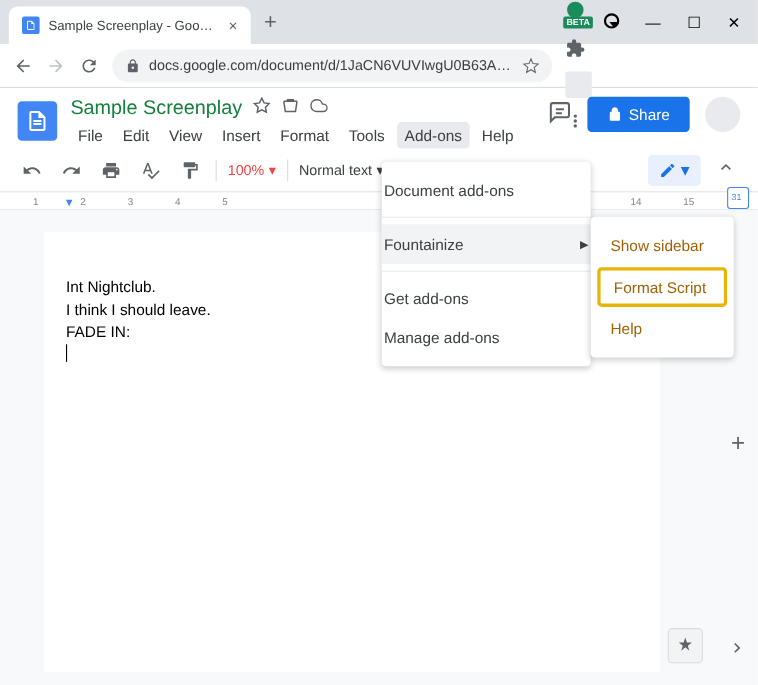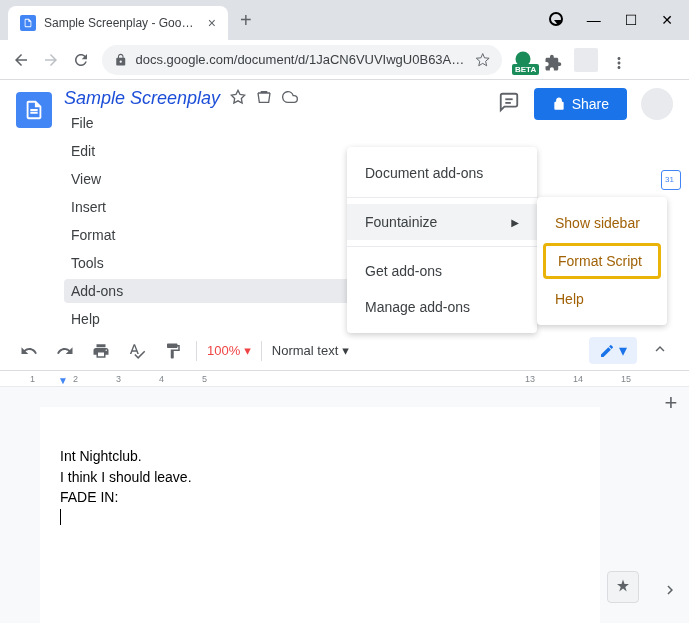--- a/index.html
+++ b/index.html
@@ -13,31 +13,31 @@
     .tab-close { color: #5f6368; font-size: 14px; cursor: pointer; }
     .new-tab { color: #5f6368; font-size: 20px; margin-left: 12px; cursor: pointer; }
     .window-controls { margin-left: auto; display: flex; gap: 24px; padding-right: 8px; }
     .win-ctrl { color: #000; cursor: pointer; font-size: 14px; }
     
     .addr-bar { background: #fff; height: 40px; display: flex; align-items: center; padding: 0 12px; gap: 12px; border-bottom: 1px solid #dadce0; }
     .nav-btn { color: #5f6368; cursor: pointer; display: flex; }
     .nav-btn.disabled { color: #bdc1c6; }
     .url-box { flex: 1; background: #f1f3f4; border-radius: 16px; height: 30px; display: flex; align-items: center; padding: 0 12px; gap: 8px; max-width: 400px; }
     .url-text { font-size: 13px; color: #3c4043; white-space: nowrap; overflow: hidden; text-overflow: ellipsis; }
-    .ext-icons { display: flex; gap: 12px; align-items: flex-end; }
+    .ext-icons { display: flex; gap: 12px; align-items: flex-start; flex-direction: column; }
     .beta-badge { background: #1a8c5a; color: #fff; font-size: 8px; padding: 1px 3px; border-radius: 2px; font-weight: bold; }
     
     .docs-header { display: flex; align-items: flex-start; padding: 8px 16px 0; gap: 12px; }
     .docs-logo { width: 36px; height: 36px; background: #4285f4; border-radius: 4px; display: flex; align-items: center; justify-content: center; margin-top: 4px; }
     .docs-logo svg { width: 22px; height: 22px; fill: #fff; }
     .doc-title-area { flex: 1; }
     .doc-title-row { display: flex; align-items: center; gap: 10px; }
-    .doc-title { font-size: 18px; color: #1d4ed8; font-style: italic; }
+    .doc-title { font-size: 18px; color: #15803d; }
     .title-icon { color: #5f6368; cursor: pointer; }
-    .menubar { display: flex; gap: 4px; margin-top: 2px; flex-direction: column; }
+    .menubar { display: flex; gap: 4px; margin-top: 2px; }
     .menu-item { font-size: 14px; color: #3c4043; padding: 4px 7px; cursor: pointer; border-radius: 4px; }
     .menu-item.active { background: #e8eaed; }
     .header-right { display: flex; align-items: center; gap: 14px; }
     .share-btn { background: #1a73e8; color: #fff; padding: 8px 18px; border-radius: 4px; font-size: 14px; font-weight: 500; display: flex; align-items: center; gap: 6px; cursor: pointer; }
     .avatar { width: 32px; height: 32px; background: #e8eaed; border-radius: 50%; }
     
     .toolbar { display: flex; align-items: center; padding: 6px 16px; gap: 10px; border-bottom: 1px solid #dadce0; height: 40px; }
     .tb-btn { color: #5f6368; cursor: pointer; display: flex; padding: 4px; }
     .tb-sep { width: 1px; height: 20px; background: #dadce0; }
     .zoom { font-size: 13px; color: #ef4444; display: flex; align-items: center; gap: 4px; }
@@ -48,21 +48,21 @@
     .ruler { height: 16px; background: #fff; position: relative; border-bottom: 1px solid #e8eaed; font-size: 9px; color: #80868b; display: flex; align-items: center; padding-left: 30px; }
     .ruler-marks { display: flex; gap: 38px; }
     .ruler-ind { position: absolute; left: 58px; top: 4px; color: #4285f4; font-size: 10px; }
     
     .doc-area { background: #f8f9fa; height: 450px; position: relative; padding: 20px 40px; overflow: hidden; }
     .page { background: #fff; padding: 40px 20px; min-height: 400px; font-size: 14px; line-height: 1.4; font-family: Arial; width: 560px; }
     .page div { margin-bottom: 1px; }
     .cursor-line { border-left: 1px solid #000; height: 16px; display: inline-block; }
     
     .dropdown1 { position: absolute; left: 347px; top: 147px; width: 190px; background: #fff; box-shadow: 0 2px 6px rgba(0,0,0,0.2); border-radius: 4px; padding: 8px 0; z-index: 100; }
-    .dd-item { padding: 10px 18px; font-size: 14px; color: #3c4043; cursor: pointer; display: flex; align-items: center; justify-content: space-between; }
+    .dd-item { padding: 10px 2px; font-size: 14px; color: #3c4043; cursor: pointer; display: flex; align-items: center; justify-content: space-between; }
     .dd-item.hover { background: #f1f3f4; }
     .dd-sep { height: 1px; background: #e8eaed; margin: 6px 0; }
     .dd-arrow { font-size: 10px; }
     
     .dropdown2 { position: absolute; left: 537px; top: 197px; width: 130px; background: #fff; box-shadow: 0 2px 6px rgba(0,0,0,0.2); border-radius: 4px; padding: 8px 0; z-index: 101; }
     .dd2-item { padding: 10px 18px; font-size: 14px; color: #a16207; cursor: pointer; }
     .dd2-item.highlight { border: 3px solid #eab308; border-radius: 4px; margin: 2px 6px; padding: 7px 12px; }
     
     .side-panel { position: absolute; right: 0; top: 160px; width: 36px; display: flex; flex-direction: column; align-items: center; gap: 20px; padding-top: 10px; }
     .side-icon { width: 20px; height: 20px; cursor: pointer; }

